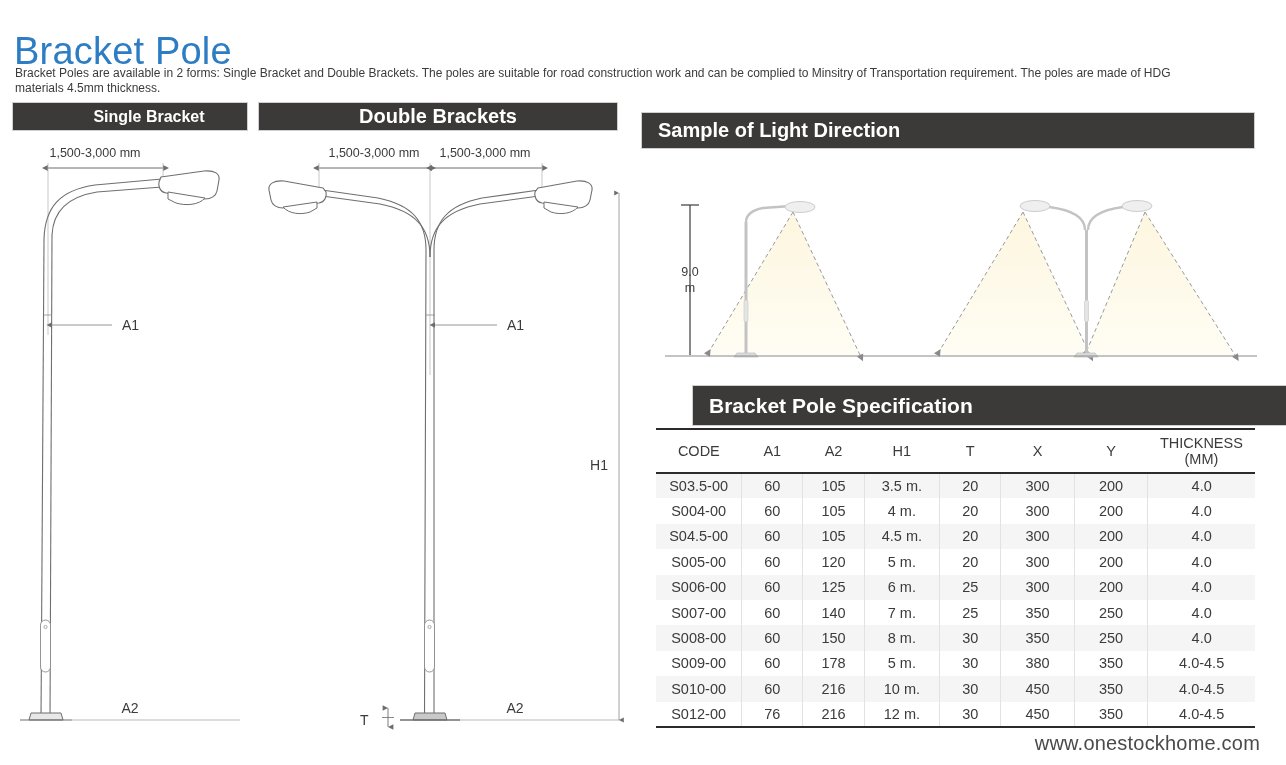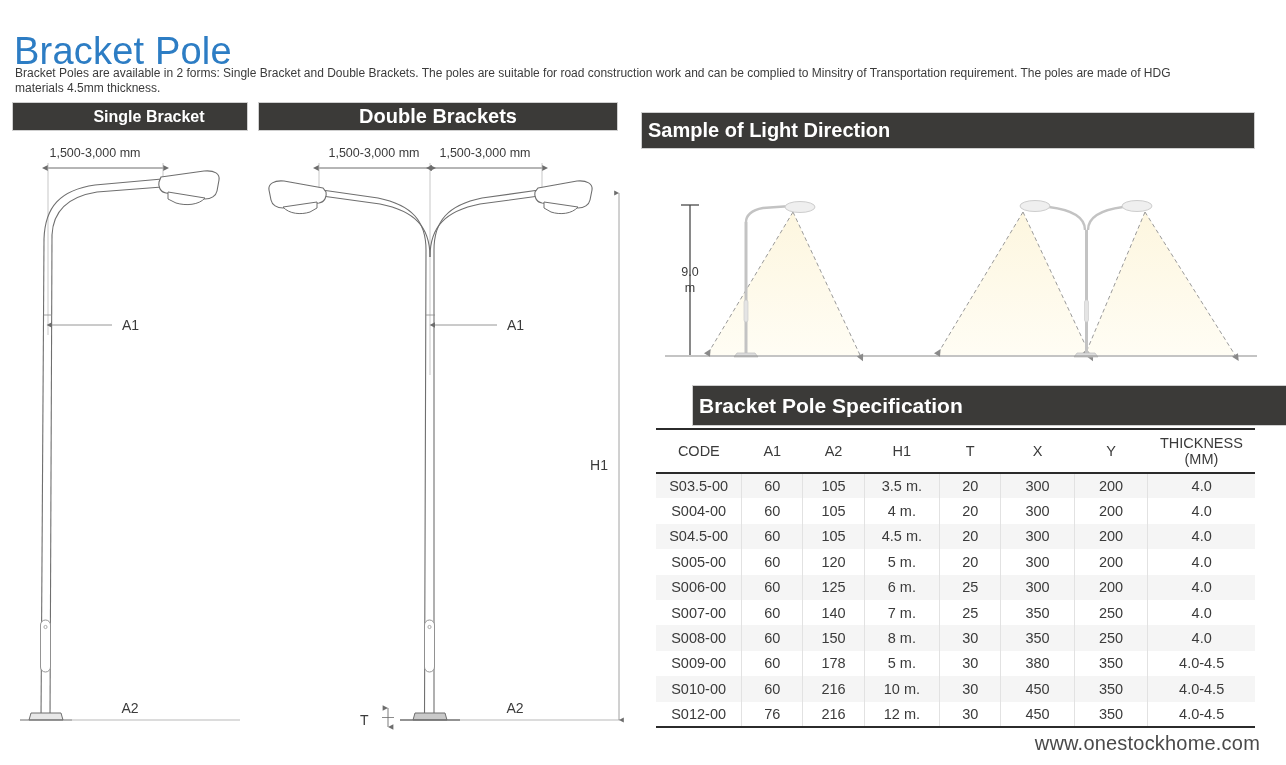--- a/index.html
+++ b/index.html
@@ -25,21 +25,21 @@
   }
 
   
   .bar {
     position: absolute; background: #3b3a38;
     color: #ffffff; font-weight: bold;
     display: flex; align-items: center;
     border: 1px solid #cfcfcf;
   }
   .bar.center { justify-content: center; }
-  .bar.left { justify-content: flex-start; padding-left: 6px; }
+  .bar.left { justify-content: flex-start; padding-left: 16px; }
 
   #bar-single { left: 12px; top: 102px; width: 236px; height: 29px; font-size: 16px; padding-left: 38px; }
   #bar-double { left: 258px; top: 102px; width: 360px; height: 29px; font-size: 20px; }
   #bar-light  { left: 641px; top: 112px; width: 614px; height: 37px; font-size: 20px; }
   #bar-spec   { left: 656px; top: 385px; width: 599px; height: 41px; font-size: 21px; margin-left: 36px; }
 
   
   .canvas { position: absolute; }
   #cv-single { left: 0px;   top: 135px; width: 250px; height: 600px; }
   #cv-double { left: 252px; top: 135px; width: 392px; height: 600px; }

